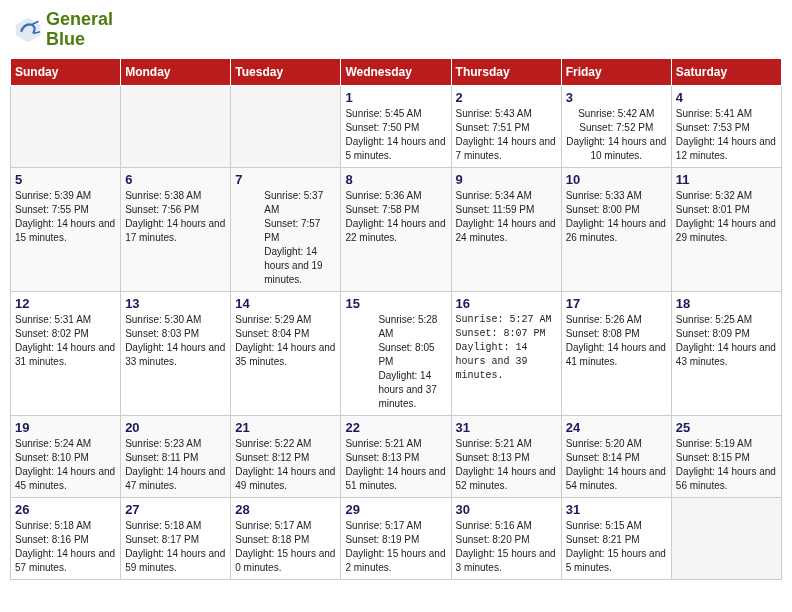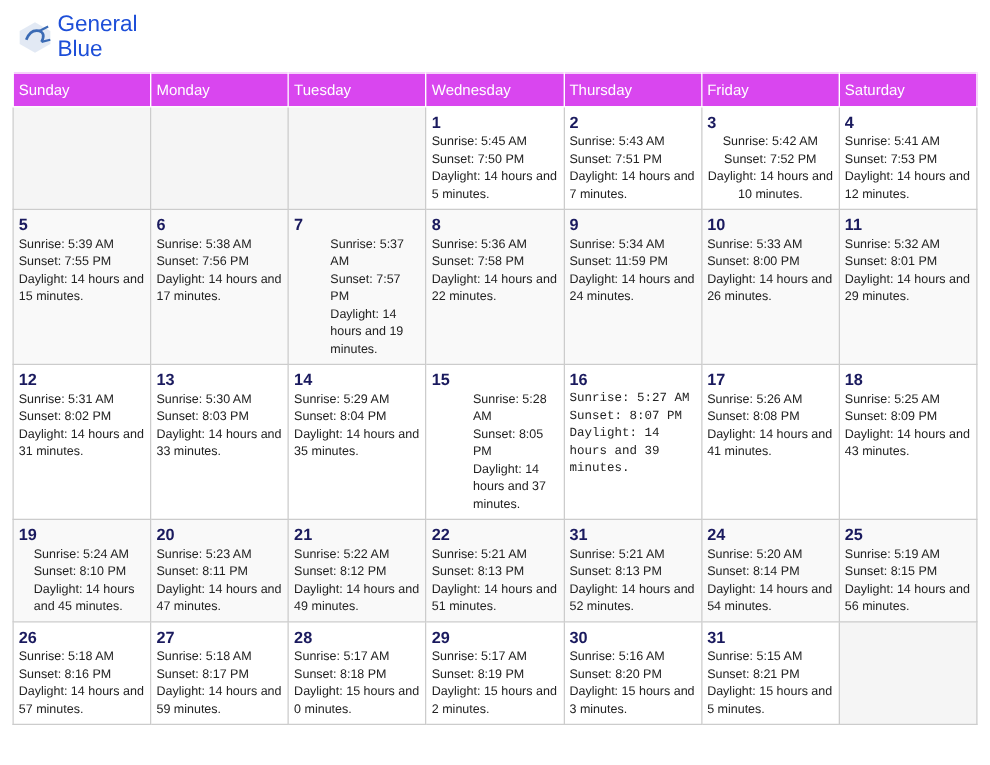--- a/index.html
+++ b/index.html
@@ -17,22 +17,22 @@
       margin-bottom: 8px;
       padding: 0 4px;
     }
     .logo {
       display: flex;
       align-items: center;
       gap: 4px;
     }
     .logo-text {
       font-size: 18px;
-      font-weight: normal;
-      color: #1d4ed8;
+      font-weight: bold;
+      color: #4d7c0f;
       line-height: 1.1;
     }
     .logo-text span {
       display: block;
     }
     .logo-icon {
       width: 28px;
       height: 28px;
     }
     .title-block {
@@ -46,24 +46,24 @@
     .location {
       font-size: 14px;
       color: #333;
     }
     table {
       width: 100%;
       border-collapse: collapse;
       table-layout: fixed;
     }
     th {
-      background-color: #d946ef;
+      background-color: #b91c1c;
       color: white;
       font-size: 12px;
-      font-weight: normal;
+      font-weight: bold;
       padding: 6px 4px;
       text-align: left;
       border: 1px solid #fff;
       margin-top: 35px;
     }
     td {
       border: 1px solid #ccc;
       vertical-align: top;
       padding: 4px;
       font-size: 10px;
@@ -232,21 +232,21 @@
         <td>
           <span class="day-num">18</span>
           <div class="day-info" style="white-space: pre-line;">Sunrise: 5:25 AM
 Sunset: 8:09 PM
 Daylight: 14 hours and 43 minutes.</div>
         </td>
       </tr>
       <tr>
         <td>
           <span class="day-num">19</span>
-          <div class="day-info" style="white-space: pre-line; margin-left: 12px;">Sunrise: 5:24 AM
+          <div class="day-info" style="white-space: pre-line;">Sunrise: 5:24 AM
 Sunset: 8:10 PM
 Daylight: 14 hours and 45 minutes.</div>
         </td>
         <td>
           <span class="day-num">20</span>
           <div class="day-info" style="white-space: pre-line;">Sunrise: 5:23 AM
 Sunset: 8:11 PM
 Daylight: 14 hours and 47 minutes.</div>
         </td>
         <td>

